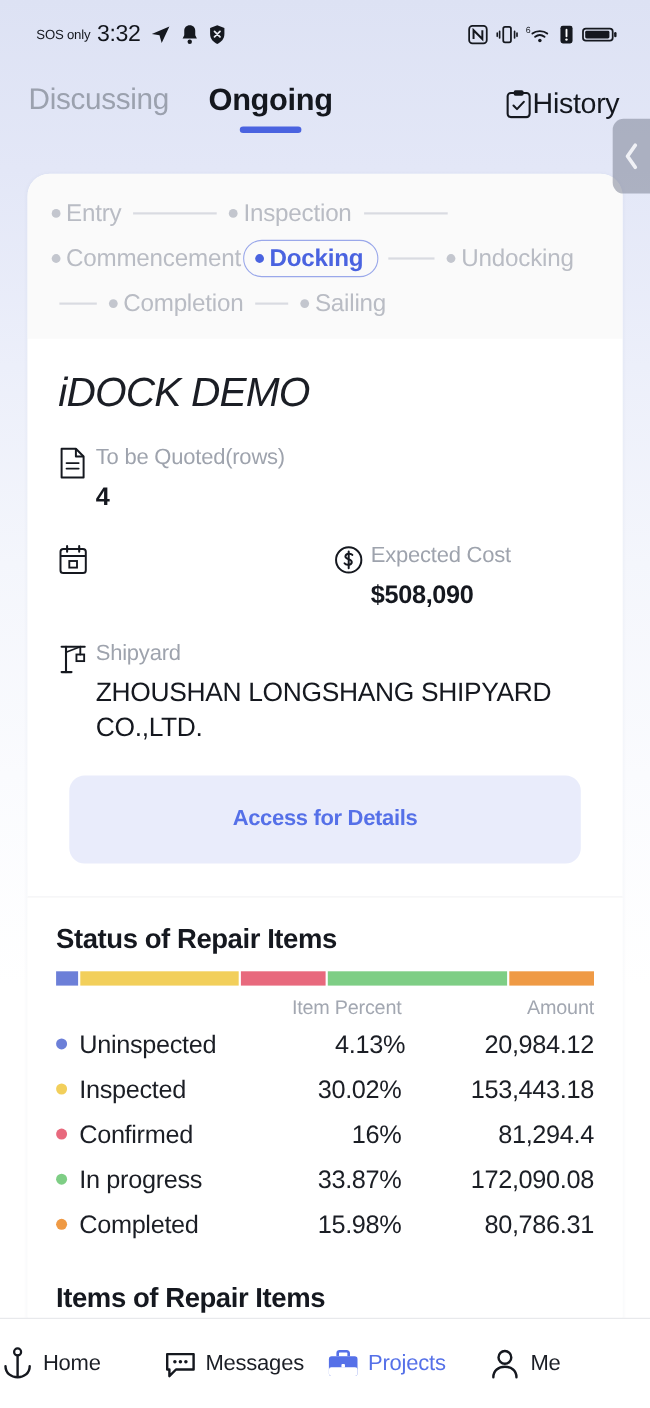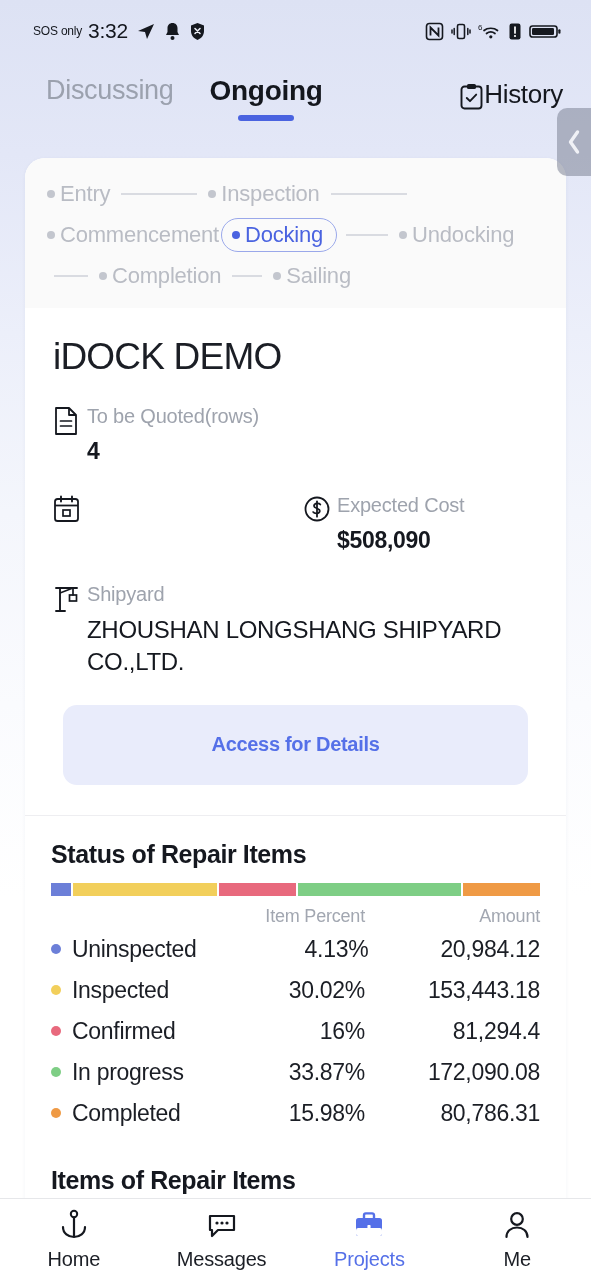--- a/index.html
+++ b/index.html
@@ -48,21 +48,21 @@
   .sb-right { display: flex; align-items: center; gap: 7px; }
 
   
   .header {
     height: 72px;
     display: flex;
     align-items: center;
     padding: 0 28px 0 26px;
     position: relative;
   }
-  .tabs { display: flex; align-items: flex-start; gap: 36px; margin-left: 20px; }
+  .tabs { display: flex; align-items: flex-start; gap: 36px; }
   .tab {
     position: relative;
     padding-bottom: 14px;
     cursor: pointer;
   }
   .tab-label {
     font-size: 27px;
     color: #9ba1ae;
     letter-spacing: -0.3px;
     display: block;
@@ -79,21 +79,21 @@
     transform: translateX(-50%);
     bottom: 0;
     width: 56px;
     height: 6px;
     border-radius: 3px;
     background: #4a63e0;
   }
   .history-btn {
     margin-left: auto;
     display: flex;
-    align-items: flex-end;
+    align-items: center;
     cursor: pointer;
     padding-bottom: 8px;
   }
   .history-label {
     font-size: 26px;
     color: #14171e;
     letter-spacing: -0.3px;
   }
 
   
@@ -153,20 +153,21 @@
     width: 8px; height: 8px;
     border-radius: 50%;
     background: #c3c6ce;
     flex: none;
   }
   .step.current {
     color: #4a63e0;
     border: 1.5px solid #9aa8ea;
     border-radius: 18px;
     padding: 3px 13px 3px 10px;
+    font-weight: bold;
   }
   .step.current .dot { background: #4a63e0; }
   .connector {
     flex: none;
     height: 1.5px;
     background: #d9dbe1;
     margin: 0 9px;
   }
   .c1 { width: 76px; }
   .c2 { width: 76px; }
@@ -174,20 +175,21 @@
   .c4 { width: 34px; }
   .c5 { width: 30px; }
 
   
   .detail { padding: 28px 28px 0 28px; background: #fff; }
   .proj-title {
     font-size: 37px;
     color: #1b1e25;
     letter-spacing: -0.8px;
     margin-bottom: 26px;
+    font-style: italic;
   }
 
   .info-row {
     display: flex;
     align-items: flex-start;
     margin-bottom: 26px;
   }
   .info-icon {
     width: 34px;
     flex: none;
@@ -303,21 +305,21 @@
     left: 0; right: 0; bottom: 0;
     height: 82px;
     background: #fff;
     border-top: 1px solid #e6e7ea;
     display: flex;
     align-items: center;
   }
   .nav-item {
     flex: 1;
     display: flex;
-    flex-direction: column;
+    flex-direction: row;
     align-items: center;
     gap: 7px;
     cursor: pointer;
   }
   .nav-label {
     font-size: 20px;
     color: #1b1e25;
     letter-spacing: -0.2px;
   }
   .nav-item.active .nav-label { color: #5570e8; }

